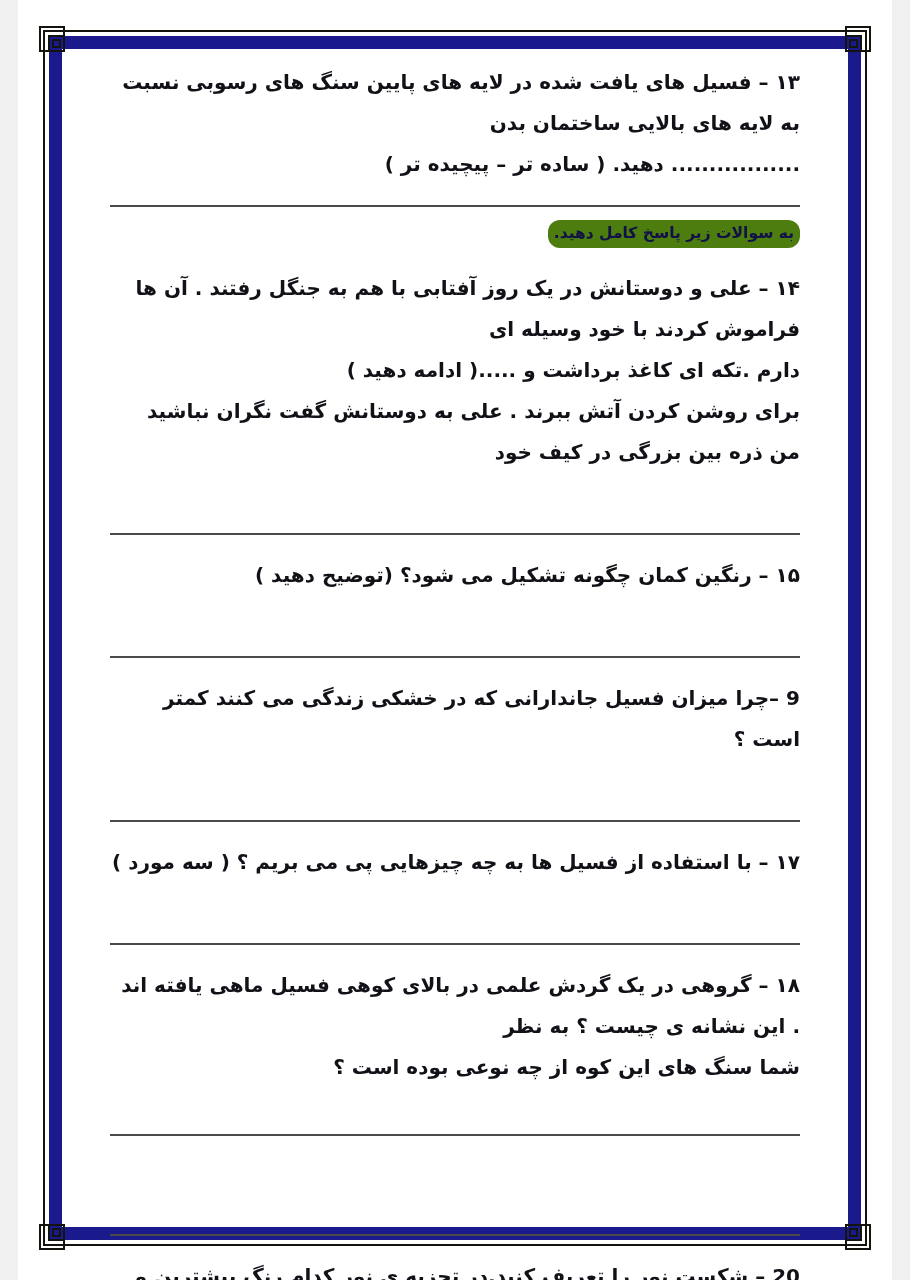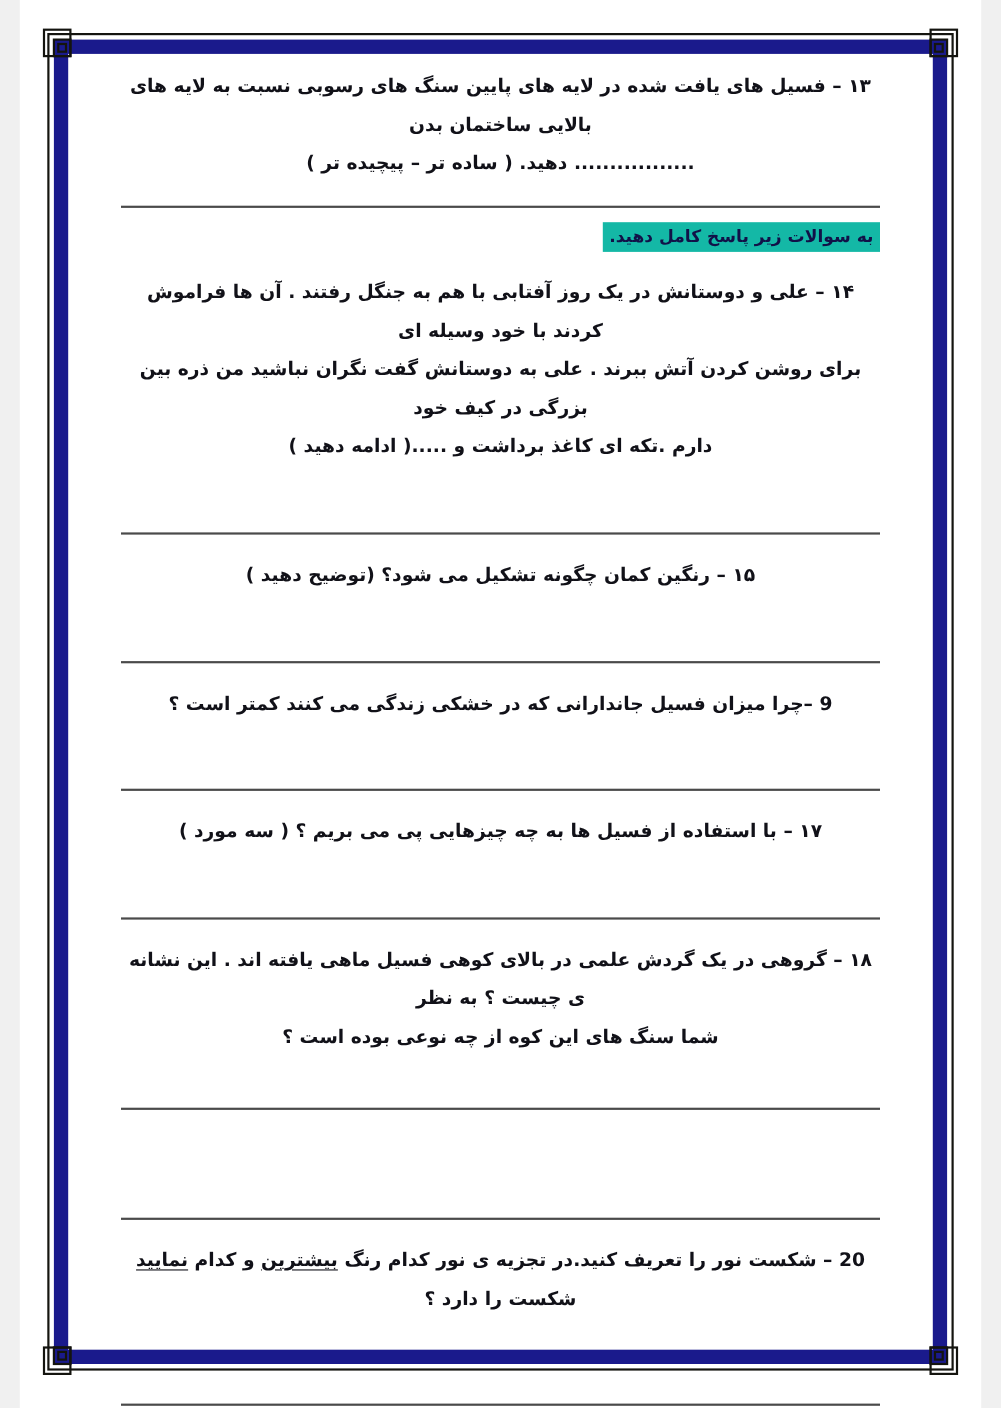--- a/index.html
+++ b/index.html
@@ -91,50 +91,50 @@
   .content {
     position: absolute;
     left: 92px;
     top: 62px;
     width: 690px;
     direction: rtl;
     text-align: right;
   }
 
   .qtext {
-    font-size: 17px;
+    font-size: 20px;
     font-weight: bold;
     line-height: 2.05;
     color: #111118;
     margin: 0;
     letter-spacing: 0.1px;
-    text-align: center;
   }
 
   .q-block { margin: 0; }
 
   .rule {
     height: 0;
     border-top: 2px solid #4a4a4a;
     margin: 0;
     width: 100%;
   }
 
   .highlight-row {
     margin: 13px 0 0 0;
     text-align: right;
   }
   .highlight {
     display: inline-block;
-    background: #14b8a6;
+    background: #4d7c0f;
     color: #111148;
     font-size: 15.5px;
     font-weight: bold;
     padding: 3px 6px 4px 6px;
     line-height: 1.35;
+    border-radius: 12px;
   }
 
   .spacer-sm { height: 20px; }
   .spacer-md { height: 46px; }
   .spacer-lg { height: 60px; }
   .spacer-xl { height: 78px; }
 
   u.mark { text-decoration: underline; text-underline-offset: 3px; }
 </style>
 </head>
@@ -182,22 +182,22 @@
     <div class="rule"></div>
 
     <div class="highlight-row">
       <span class="highlight">به سوالات زیر پاسخ کامل دهید.</span>
     </div>
 
     <div class="spacer-sm"></div>
 
     <div class="q-block">
       <p class="qtext">۱۴ – علی و دوستانش در یک روز آفتابی با هم به جنگل رفتند . آن ها فراموش کردند با خود وسیله ای</p>
+      <p class="qtext">دارم .تکه ای کاغذ برداشت و .....( ادامه دهید )</p>
       <p class="qtext">برای روشن کردن آتش ببرند . علی به دوستانش گفت نگران نباشید من ذره بین بزرگی در کیف خود</p>
-      <p class="qtext">دارم .تکه ای کاغذ برداشت و .....( ادامه دهید )</p>
     </div>
 
     <div class="spacer-lg"></div>
     <div class="rule"></div>
     <div class="spacer-sm"></div>
 
     <div class="q-block">
       <p class="qtext">۱۵ – رنگین کمان چگونه تشکیل می شود؟ (توضیح دهید )</p>
     </div>
 

